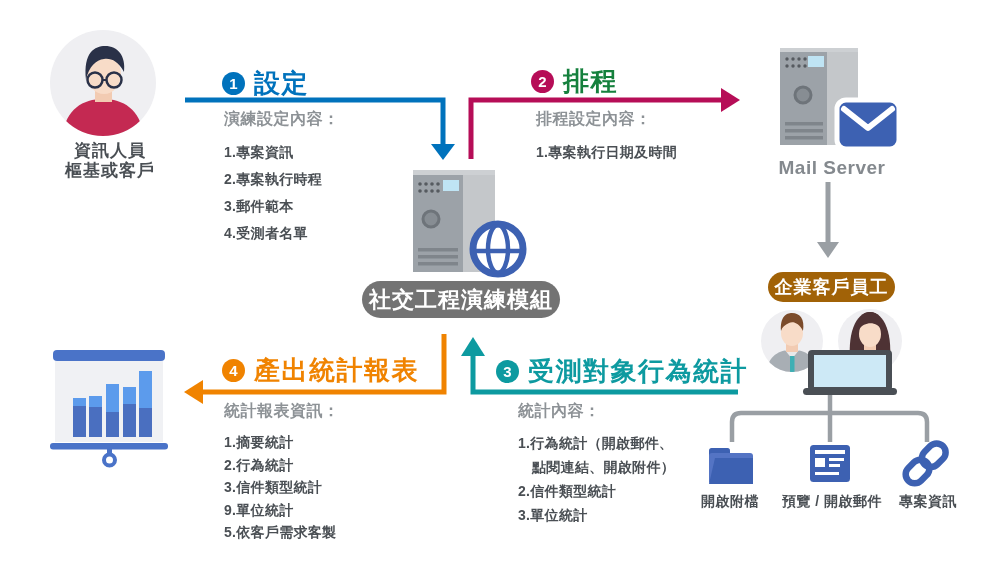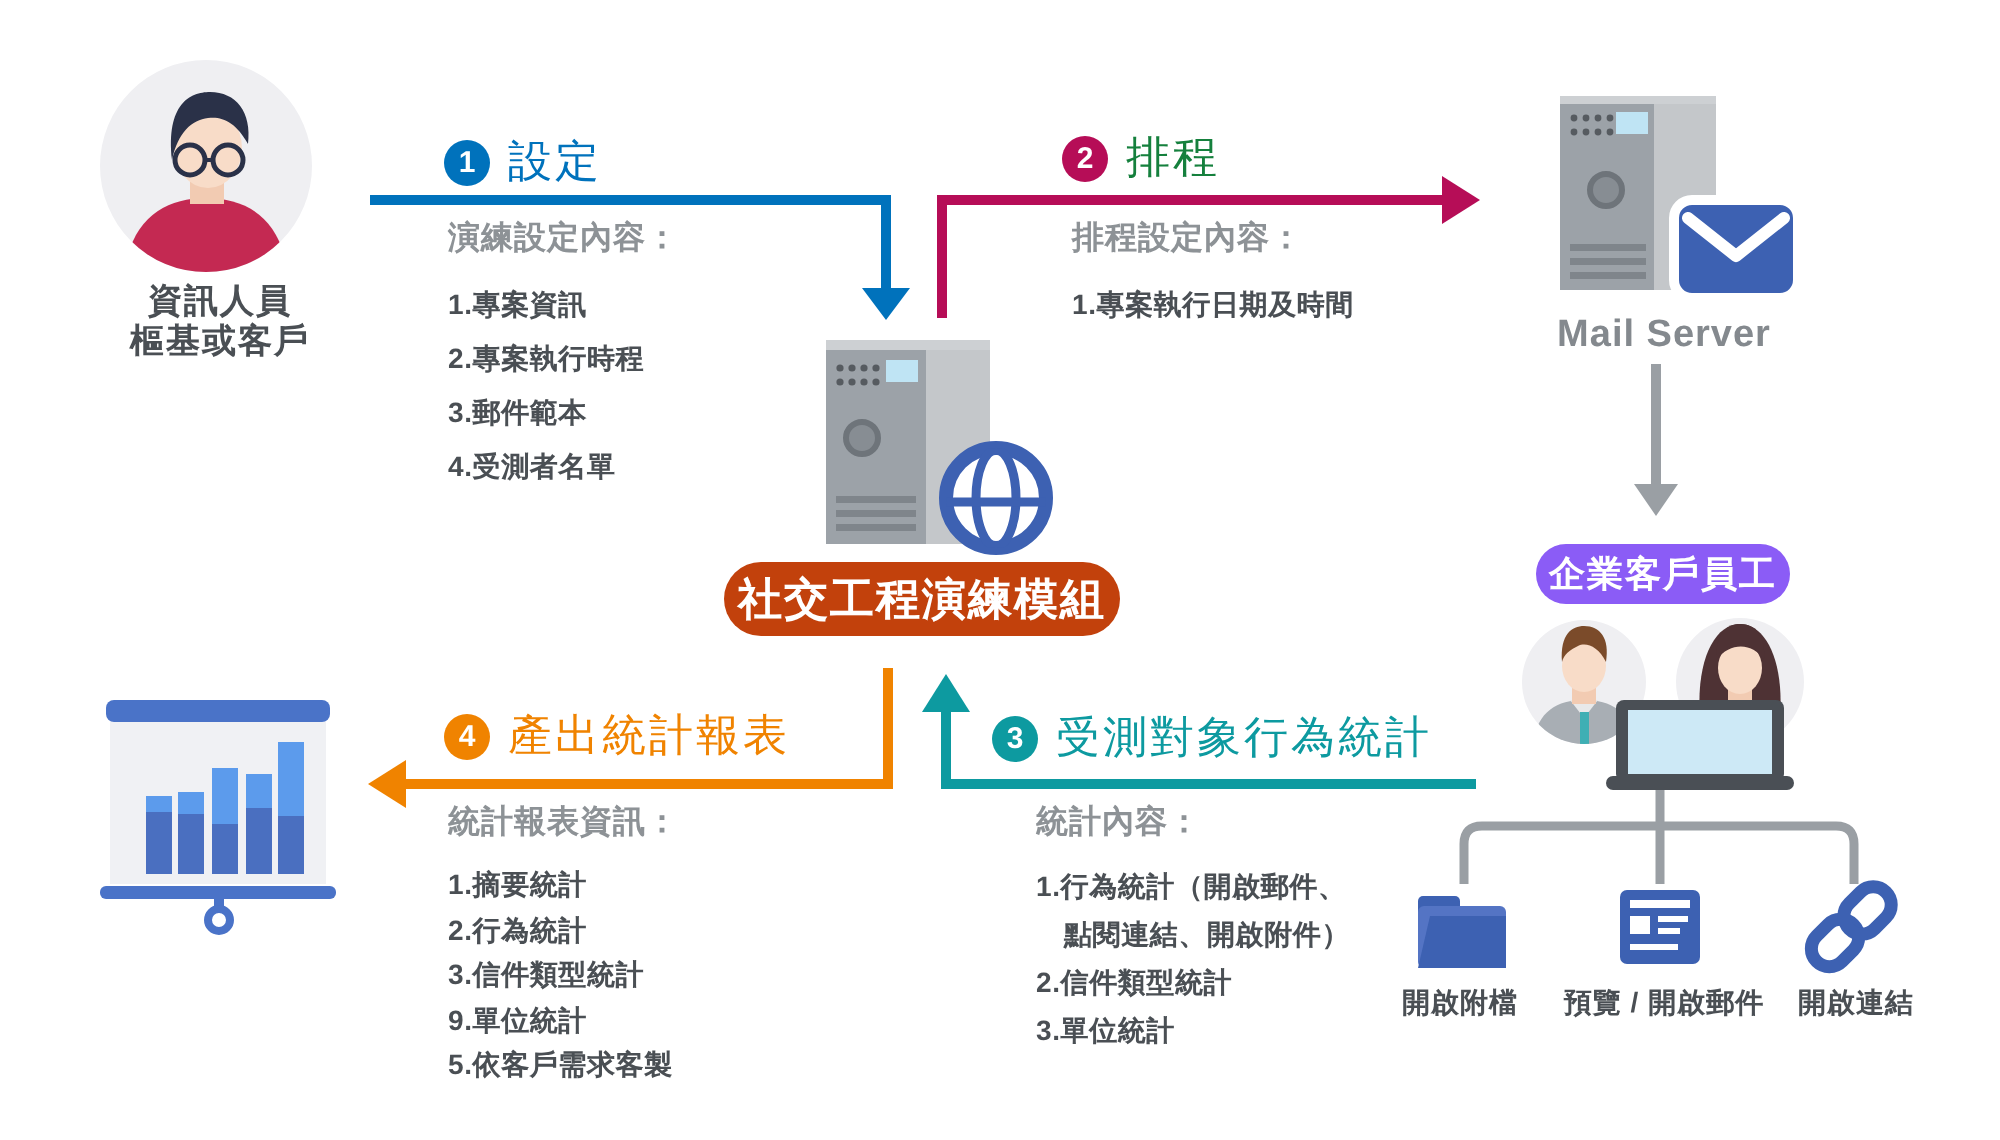--- a/index.html
+++ b/index.html
@@ -6,38 +6,38 @@
   #stage{
     position:relative;width:1000px;height:570px;background:#ffffff;overflow:hidden;
     font-family:"Liberation Sans","DejaVu Sans",sans-serif;
   }
   #gfx{position:absolute;left:0;top:0;z-index:0;}
   .txt{position:absolute;z-index:2;}
   
   .step-header{position:absolute;display:flex;align-items:center;gap:9px;z-index:2;}
   .step-num{width:23px;height:23px;border-radius:50%;color:#fff;font-weight:bold;
     font-size:15px;line-height:23px;text-align:center;flex:0 0 auto;}
-  .step-title{font-weight:normal;font-size:22px;letter-spacing:1.5px;white-space:nowrap;}
+  .step-title{font-weight:bold;font-size:26px;letter-spacing:1.5px;white-space:nowrap;}
   .c1{color:#0072BC}.b1{background:#0072BC}
   .c2{color:#15803d}.b2{background:#B60D57}
   .c3{color:#0D9AA0}.b3{background:#0D9AA0}
   .c4{color:#F08300}.b4{background:#F08300}
   
   .step-list{position:absolute;z-index:2;}
   .list-title{font-size:16px;font-weight:bold;color:#8D9296;letter-spacing:0.5px;margin:0 0 9px 0;}
   .step-list ul{list-style:none;margin:0;padding:0;}
   .step-list li{font-size:14px;font-weight:bold;color:#4A4F54;letter-spacing:0.3px;white-space:nowrap;}
   .lh27 li{line-height:27px;} .lh24 li{line-height:24px;} .lh22 li{line-height:22.5px;}
   .indent{padding-left:14px;}
   
   .pill{position:absolute;z-index:2;color:#fff;font-weight:bold;text-align:center;white-space:nowrap;}
   .module-pill{left:362px;top:281px;width:198px;height:37px;line-height:37px;
-    border-radius:19px;background:#c2410c;font-size:22px;letter-spacing:1px;}
+    border-radius:19px;background:#737373;font-size:22px;letter-spacing:1px;}
   .emp-pill{left:768px;top:272px;width:127px;height:30px;line-height:30px;
-    border-radius:15px;background:#8b5cf6;font-size:18px;letter-spacing:1px;}
+    border-radius:15px;background:#a16207;font-size:18px;letter-spacing:1px;}
   
   .actor-label{left:30px;top:141px;width:160px;text-align:center;
     font-size:17px;font-weight:bold;color:#4A4F54;line-height:20px;letter-spacing:1px;}
   .mail-label{left:762px;top:157px;width:140px;text-align:center;
     font-size:19px;font-weight:bold;color:#84898E;letter-spacing:0.5px;}
   .action-label{top:493px;text-align:center;font-size:14px;font-weight:bold;
     color:#4A4F54;letter-spacing:0.5px;white-space:nowrap;}
   .al1{left:685px;width:90px;} .al2{left:758px;width:148px;} .al3{left:885px;width:86px;}
 </style>
 </head>
@@ -281,15 +281,15 @@
       <li>5.依客戶需求客製</li>
     </ul>
   </div>
 
   <div class="pill module-pill">社交工程演練模組</div>
   <div class="pill emp-pill">企業客戶員工</div>
   <div class="txt mail-label">Mail Server</div>
 
   <div class="txt action-label al1">開啟附檔</div>
   <div class="txt action-label al2">預覽 / 開啟郵件</div>
-  <div class="txt action-label al3">開啟連結</div>
+  <div class="txt action-label al3">專案資訊</div>
 
 </div>
 
 </body></html>

